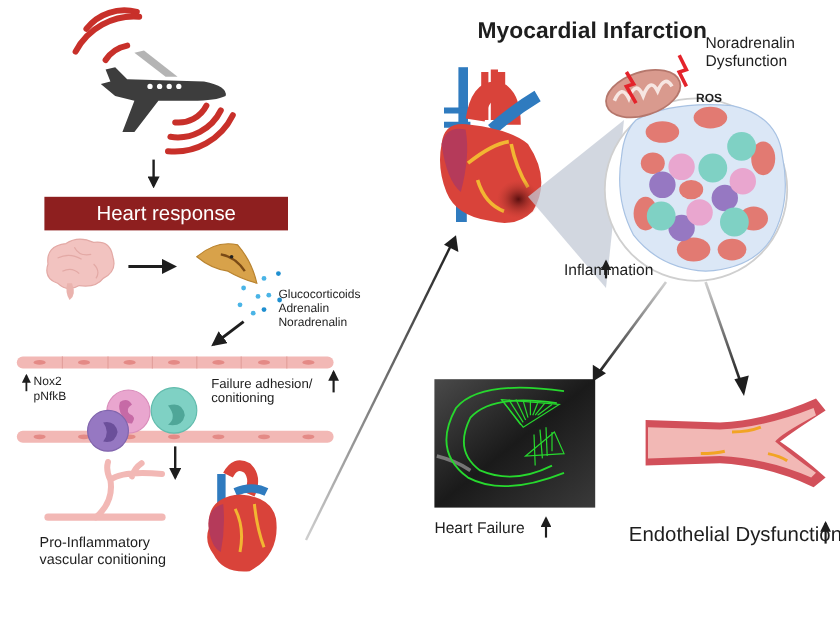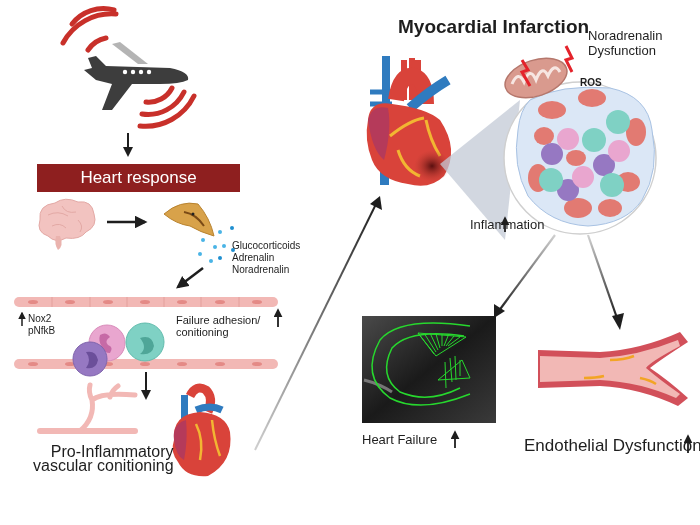--- a/index.html
+++ b/index.html
@@ -247,21 +247,21 @@
 <div class="lbl" style="left:28px;top:313px;font-size:10px;line-height:12px;">
   <div>Nox2</div>
   <div>pNfkB</div>
 </div>
 
 <div class="lbl" style="left:176px;top:314px;font-size:11px;line-height:12px;">
   <div>Failure adhesion/</div>
   <div>conitioning</div>
 </div>
 
-<div class="lbl" style="left:33px;top:445px;font-size:16px;line-height:14px;text-align:right;">
+<div class="lbl" style="left:33px;top:445px;font-size:12px;line-height:14px;text-align:left;">
   <div>Pro-Inflammatory</div>
   <div>vascular conitioning</div>
 </div>
 
 <div class="lbl title" style="left:398px;top:16px;">Myocardial Infarction</div>
 
 <div class="lbl" style="left:588px;top:28px;font-size:13px;line-height:15px;">
   <div>Noradrenalin</div>
   <div>Dysfunction</div>
 </div>

